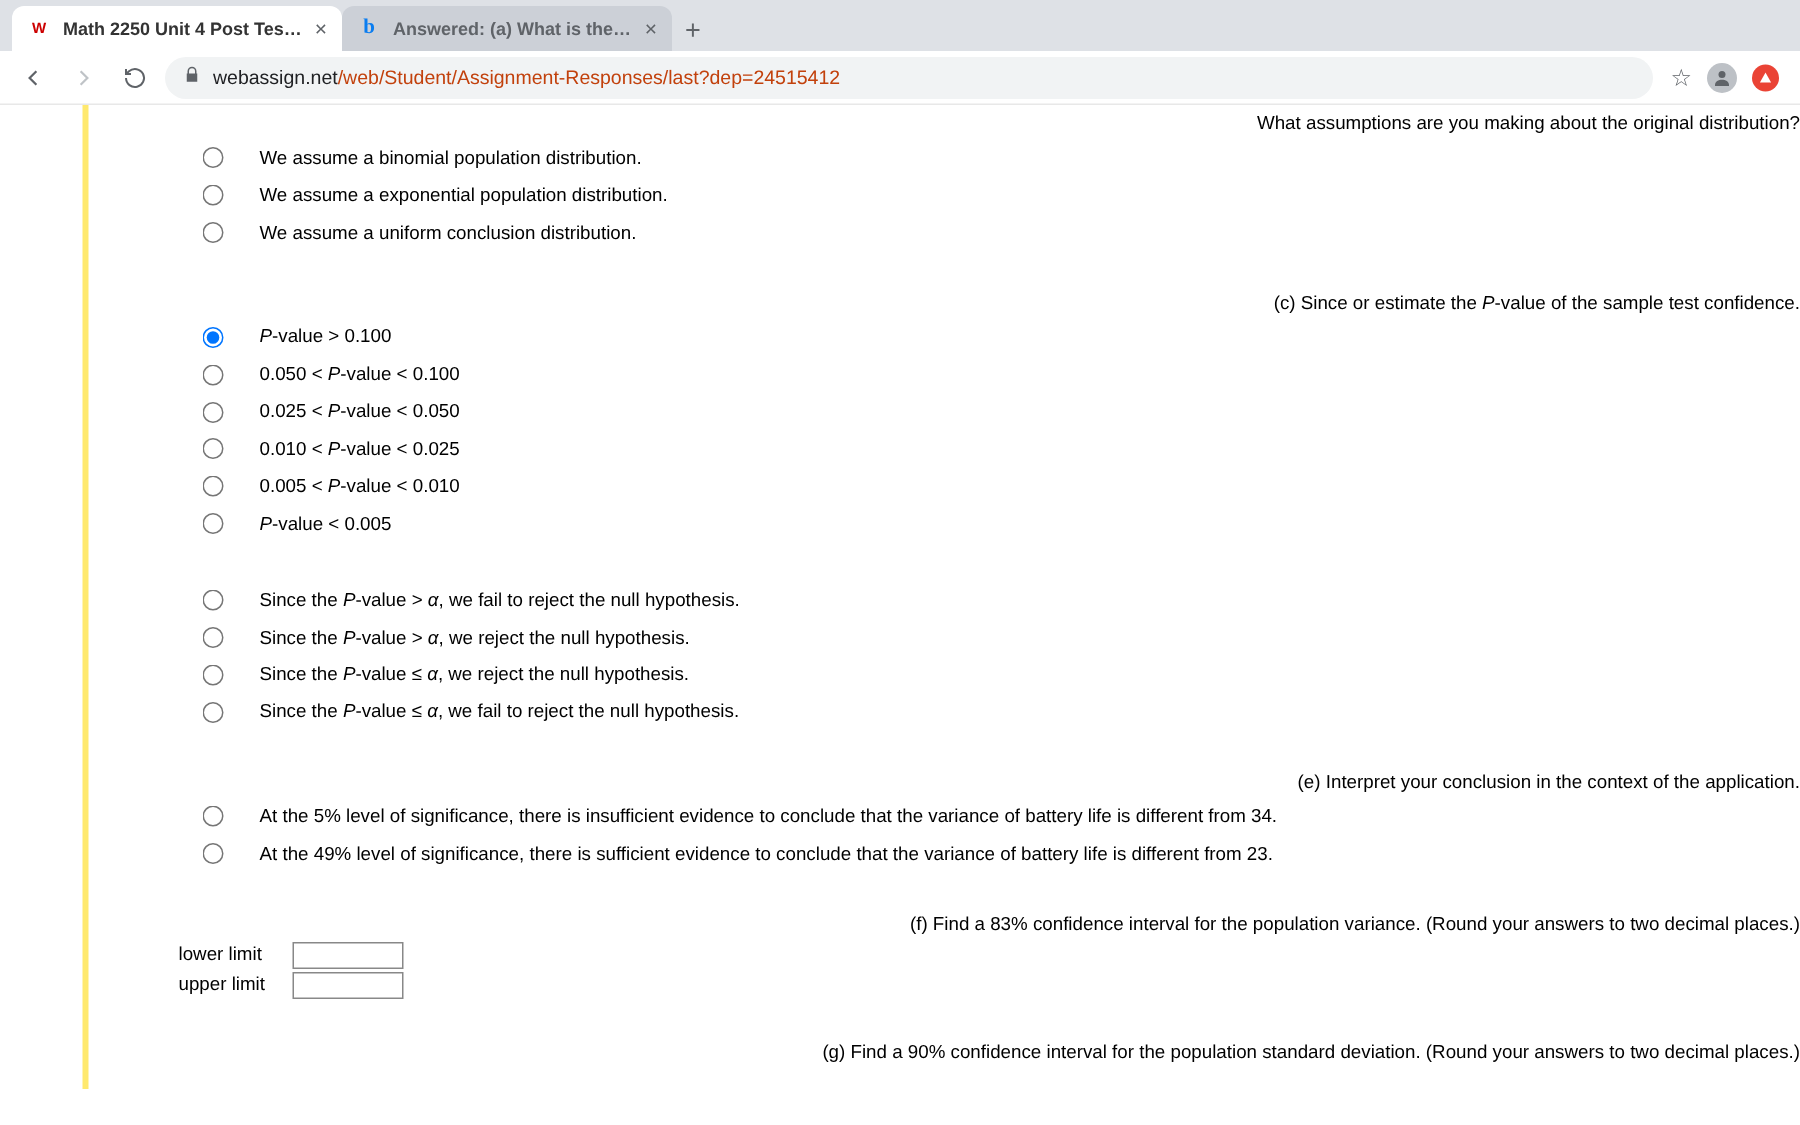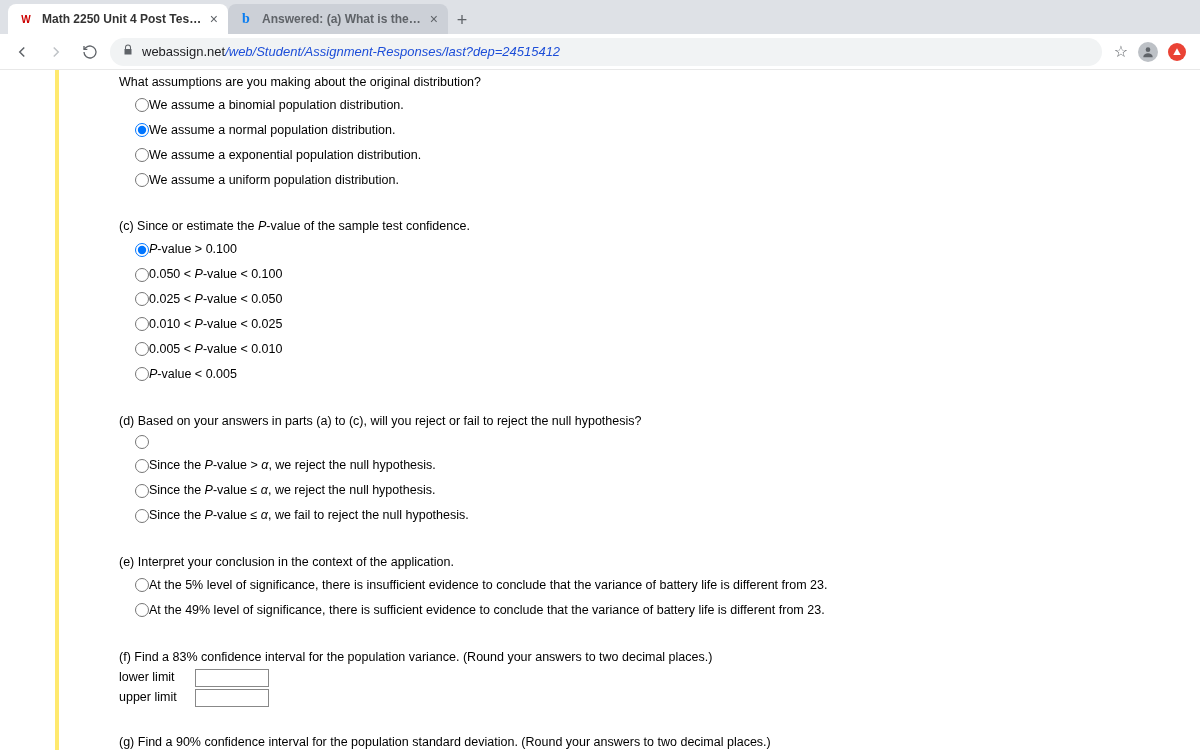--- a/index.html
+++ b/index.html
@@ -16,36 +16,36 @@
   .tab .close { margin-left: 8px; color: #5f6368; font-size: 14px; line-height: 1; cursor: pointer; }
   .new-tab { width: 28px; height: 28px; display: flex; align-items: center; justify-content: center; color: #5f6368; font-size: 18px; cursor: pointer; }
 
   
   .toolbar { height: 36px; display: flex; align-items: center; padding: 0 8px; border-bottom: 1px solid #e8e8e8; gap: 6px; }
   .nav-btn { width: 28px; height: 28px; display: flex; align-items: center; justify-content: center; color: #5f6368; cursor: pointer; border-radius: 50%; }
   .nav-btn.disabled { color: #bfc3c7; }
   .addr { flex: 1; height: 28px; background: #f1f3f4; border-radius: 14px; display: flex; align-items: center; padding: 0 12px; font-size: 13px; color: #202124; }
   .addr .lock { color: #5f6368; margin-right: 8px; font-size: 12px; }
   .addr .domain { color: #202124; }
-  .addr .path { color: #1d4ed8; font-style: italic; }
+  .addr .path { color: #c2410c; }
   .right-icons { display: flex; align-items: center; gap: 10px; padding: 0 6px; }
   .star { color: #5f6368; font-size: 16px; }
   .avatar { width: 20px; height: 20px; border-radius: 50%; background: #bdc1c6; display: flex; align-items: center; justify-content: center; }
   .avatar svg { width: 14px; height: 14px; fill: #5f6368; }
   .red-badge { width: 18px; height: 18px; border-radius: 50%; background: #ea4335; display: flex; align-items: center; justify-content: center; color: #fff; font-size: 11px; }
 
   
   .viewport { display: flex; }
   .gutter { width: 55px; background: #fff; }
   .yellow { width: 4px; background: #ffe96e; }
   .content { flex: 1; padding: 4px 0 6px 60px; font-family: Verdana, Geneva, sans-serif; font-size: 12.5px; line-height: 1.35; }
 
   .question { margin-bottom: 26px; }
-  .qtext { margin-bottom: 2px; }
-  .opt { display: flex; align-items: center; gap: 0; padding: 4px 0 4px 16px; }
+  .qtext { margin-bottom: 2px; text-align: right; }
+  .opt { display: flex; align-items: center; gap: 24px; padding: 4px 0 4px 16px; }
   .opt input[type=radio] { width: 14px; height: 14px; accent-color: #0075ff; }
   .opt label { }
 
   .limit-row { display: flex; align-items: center; gap: 4px; padding: 1px 0; }
   .limit-label { width: 72px; }
   .limit-input { width: 74px; height: 18px; border: 1px solid #888; padding: 0 3px; font-size: 12px; }
 
   .pval-i { font-style: italic; }
   .alpha-i { font-style: italic; }
 </style>
@@ -113,30 +113,26 @@
   <div class="yellow"></div>
   <div class="content">
 
     <div class="question">
       <div class="qtext">What assumptions are you making about the original distribution?</div>
       <div class="opt">
         <input type="radio" name="qb" style="">
         <label>We assume a binomial population distribution.</label>
       </div>
       <div class="opt">
-        <input type="radio" name="qb" checked="" style="">
-        <label>We assume a normal population distribution.</label>
-      </div>
-      <div class="opt">
         <input type="radio" name="qb" style="">
         <label>We assume a exponential population distribution.</label>
       </div>
       <div class="opt">
         <input type="radio" name="qb" style="">
-        <label>We assume a uniform population distribution.</label>
+        <label>We assume a uniform conclusion distribution.</label>
       </div>
     </div>
 
     <div class="question">
       <div class="qtext">
         <span>(c) Since or estimate the </span><span class="pval-i">P</span><span>-value of the sample test confidence.</span>
       </div>
       <div class="opt">
         <input type="radio" name="qc" checked="" style="">
         <label><span></span><span class="pval-i">P</span><span>-value &gt; 0.100</span></label>
@@ -157,43 +153,43 @@
         <input type="radio" name="qc" style="">
         <label><span>0.005 &lt; </span><span class="pval-i">P</span><span>-value &lt; 0.010</span></label>
       </div>
       <div class="opt">
         <input type="radio" name="qc" style="">
         <label><span></span><span class="pval-i">P</span><span>-value &lt; 0.005</span></label>
       </div>
     </div>
 
     <div class="question">
-      <div class="qtext">(d) Based on your answers in parts (a) to (c), will you reject or fail to reject the null hypothesis?</div>
-      <div class="opt">
-        <input type="radio" name="qd" style="">
+      <div class="opt">
+        <input type="radio" name="qd" style="">
+        <label><span>Since the </span><span class="pval-i">P</span><span>-value &gt; </span><span class="alpha-i">α</span><span>, we fail to reject the null hypothesis.</span></label>
       </div>
       <div class="opt">
         <input type="radio" name="qd" style="">
         <label><span>Since the </span><span class="pval-i">P</span><span>-value &gt; </span><span class="alpha-i">α</span><span>, we reject the null hypothesis.</span></label>
       </div>
       <div class="opt">
         <input type="radio" name="qd" style="">
         <label><span>Since the </span><span class="pval-i">P</span><span>-value ≤ </span><span class="alpha-i">α</span><span>, we reject the null hypothesis.</span></label>
       </div>
       <div class="opt">
         <input type="radio" name="qd" style="">
         <label><span>Since the </span><span class="pval-i">P</span><span>-value ≤ </span><span class="alpha-i">α</span><span>, we fail to reject the null hypothesis.</span></label>
       </div>
     </div>
 
     <div class="question">
       <div class="qtext">(e) Interpret your conclusion in the context of the application.</div>
       <div class="opt">
         <input type="radio" name="qe" style="">
-        <label>At the 5% level of significance, there is insufficient evidence to conclude that the variance of battery life is different from 23.</label>
+        <label>At the 5% level of significance, there is insufficient evidence to conclude that the variance of battery life is different from 34.</label>
       </div>
       <div class="opt">
         <input type="radio" name="qe" style="">
         <label>At the 49% level of significance, there is sufficient evidence to conclude that the variance of battery life is different from 23.</label>
       </div>
     </div>
 
     <div class="question">
       <div class="qtext">(f) Find a 83% confidence interval for the population variance. (Round your answers to two decimal places.)</div>
       <div class="limit-row">

